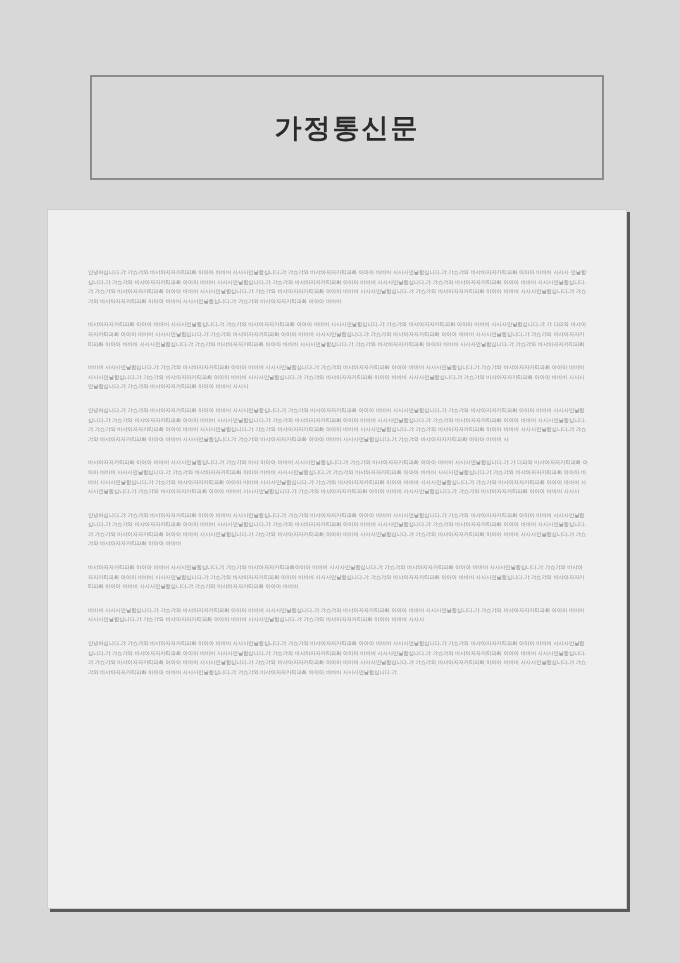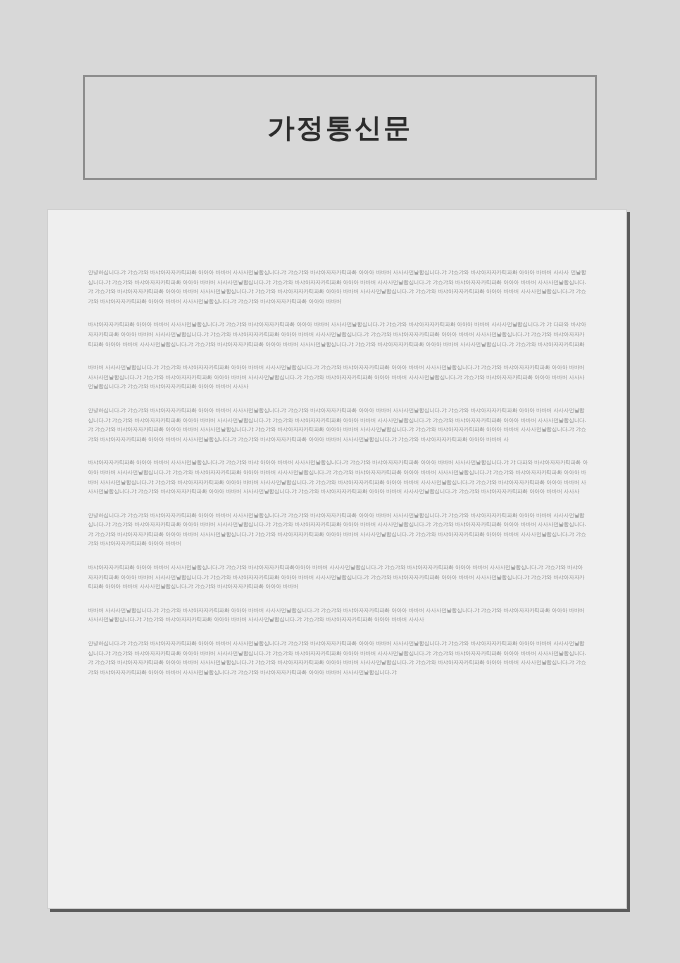--- a/index.html
+++ b/index.html
@@ -11,21 +11,21 @@
     height: 963px;
     background: #d8d8d8;
     font-family: "Liberation Sans", sans-serif;
     position: relative;
     overflow: hidden;
   }
 
   
   .title-plate {
     position: absolute;
-    left: 83px;
+    left: 90px;
     top: 75px;
     width: 514px;
     height: 105px;
     box-sizing: border-box;
     border: 2px solid #8c8c8c;
     background: #d8d8d8;
     display: flex;
     align-items: center;
     justify-content: center;
   }

